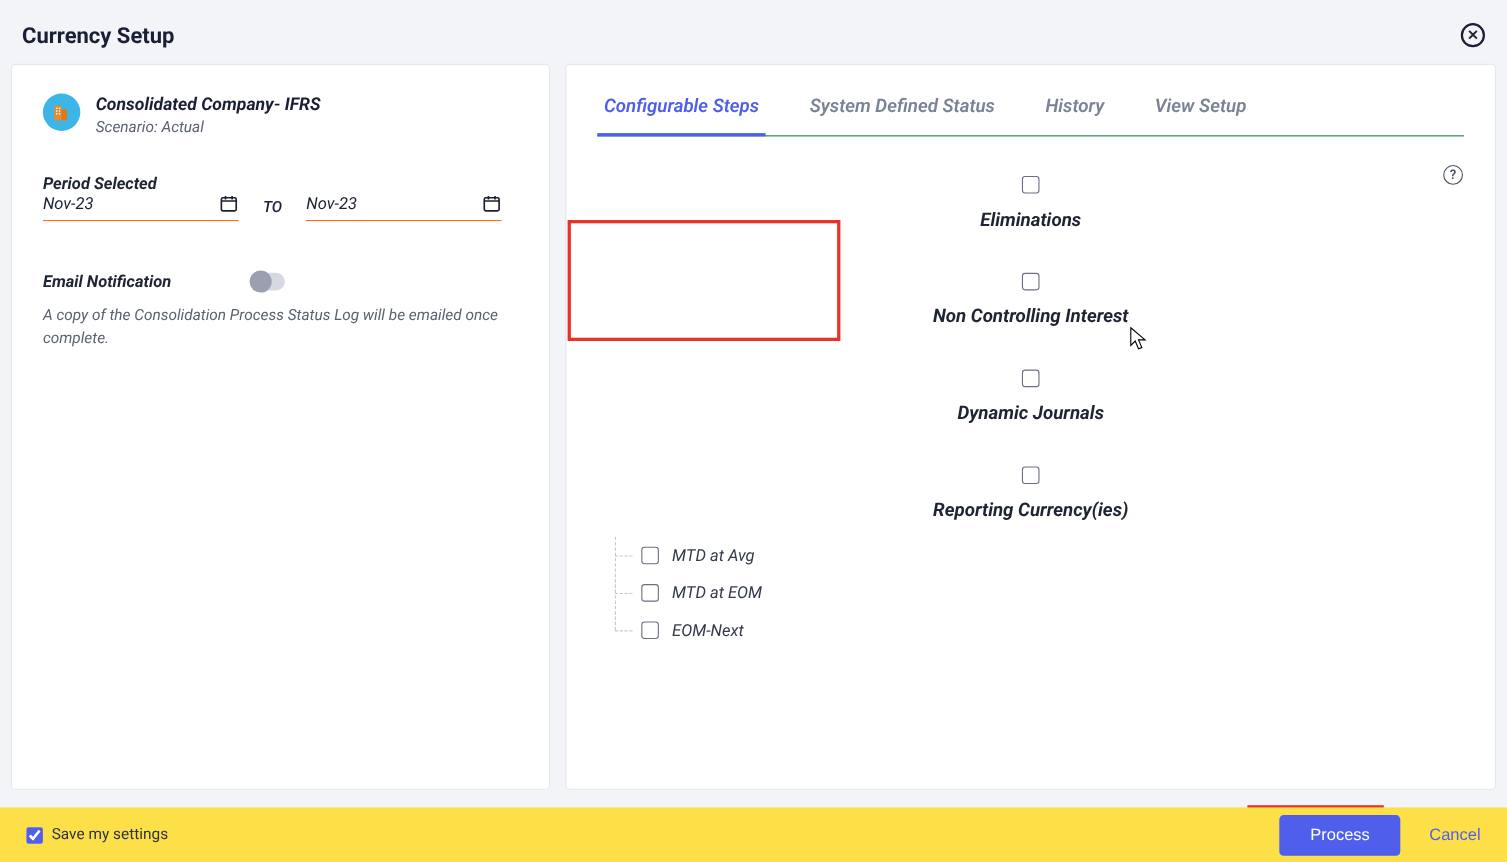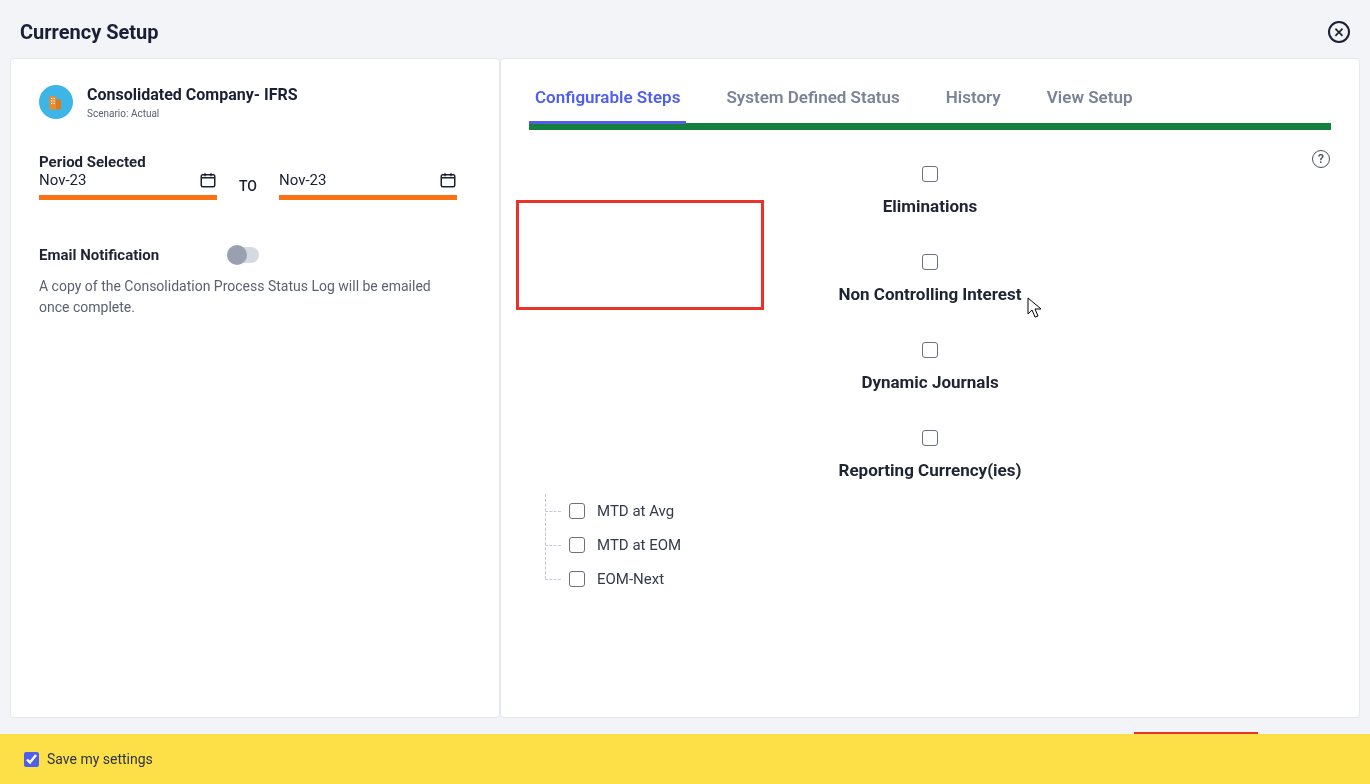--- a/index.html
+++ b/index.html
@@ -28,23 +28,24 @@
     border: 2px solid #1a1f36;
     border-radius: 50%;
     display:flex; align-items:center; justify-content:center;
     cursor:pointer;
     font-size: 13px;
     line-height: 1;
     font-weight: 700;
   }
   .main {
     display: flex;
-    gap: 0;
+    gap: 14px;
     padding: 0 10px;
     height: 660px;
+    font-style: italic;
   }
   .panel {
     background: #fff;
     border-radius: 4px;
     border: 1px solid #e5e7ee;
   }
   .left-panel {
     width: 490px;
     padding: 26px 28px;
   }
@@ -55,44 +56,44 @@
   
   .company-row { display:flex; align-items:flex-start; gap:14px; margin-bottom: 34px;}
   .company-icon {
     width: 34px; height:34px; border-radius:50%;
     background: #3db5e6;
     display:flex; align-items:center; justify-content:center;
     flex-shrink:0;
   }
   .company-icon svg { width: 20px; height:20px; }
   .company-name { font-weight:700; font-size:16px; color:#1a1f36;}
-  .company-scenario { font-size:10px; color:#5a6270; margin-top:4px;}
+  .company-scenario { font-size:14px; color:#5a6270; margin-top:4px;}
   .period-label { font-weight:700; font-size:15px; }
   .period-row { display:flex; align-items:center; gap: 22px; margin-bottom: 46px;}
   .date-field {
-    display:flex; align-items:center; border-bottom:5px solid #f97316;
+    display:flex; align-items:center; border-bottom:1px solid #f97316;
     width: 178px; padding-bottom:6px; justify-content:space-between;
   }
   .date-field span { font-size:15px; color:#1a1f36;}
   .date-to { font-size:14px; color:#1a1f36; font-weight:500; }
   .cal-icon { width:18px; height:18px; color:#1a1f36; }
   .email-row { display:flex; align-items:center; justify-content:space-between; width: 220px; margin-bottom:12px;}
   .email-label { font-weight:700; font-size:15px;}
   .toggle {
     width:32px; height:16px; background:#d6d9e2; border-radius:10px;
     position:relative; cursor:pointer;
   }
   .toggle::after {
     content:""; position:absolute; left:0; top:-2px;
     width:20px; height:20px; background:#9aa0af; border-radius:50%;
   }
   .email-desc { font-size:14px; color:#5a6270; line-height:1.5; max-width: 420px;}
   
   .tabs {
-    display:flex; gap:34px; border-bottom:7px solid #15803d;
+    display:flex; gap:34px; border-bottom:1px solid #15803d;
     padding: 10px 0 0 0; margin-bottom: 26px;
   }
   .tab {
     font-size:17px; font-weight:600; color:#7a8296;
     padding: 6px 6px 14px 6px; cursor:pointer;
     border-bottom: 3px solid transparent;
     margin-bottom:-1px;
   }
   .tab.active { color:#4f5fec; border-bottom-color:#4f5fec;}
   .step-list { position:relative; }
@@ -278,13 +279,17 @@
 
 <svg class="cursor" viewBox="0 0 16 22">
   <path d="M1 1 L1 17 L5 13 L8 20 L11 19 L8 12 L14 12 Z" fill="#fff" stroke="#000" stroke-width="1"></path>
 </svg>
 
 <div class="footer">
   <label class="save-row">
     <input type="checkbox" checked="" style="">
     <span>Save my settings</span>
   </label>
+  <div class="footer-actions">
+    <button class="btn-primary">Process</button>
+    <button class="btn-link">Cancel</button>
+  </div>
 </div>
 
 </body></html>

